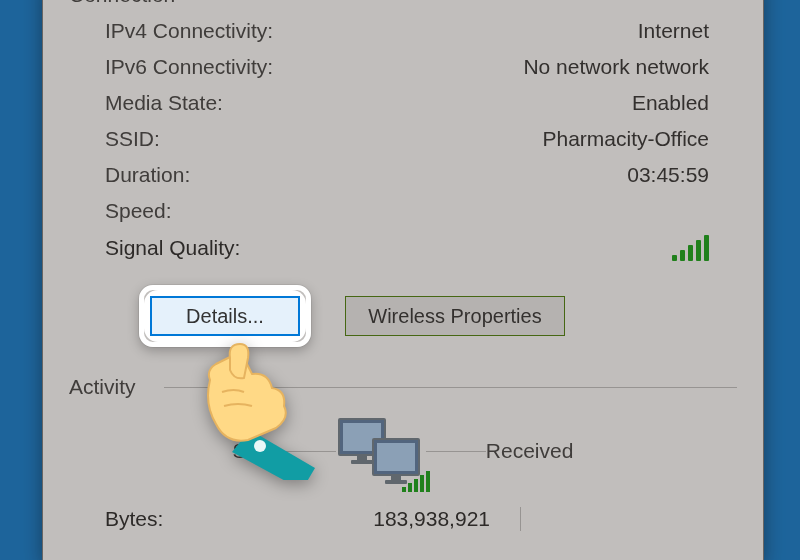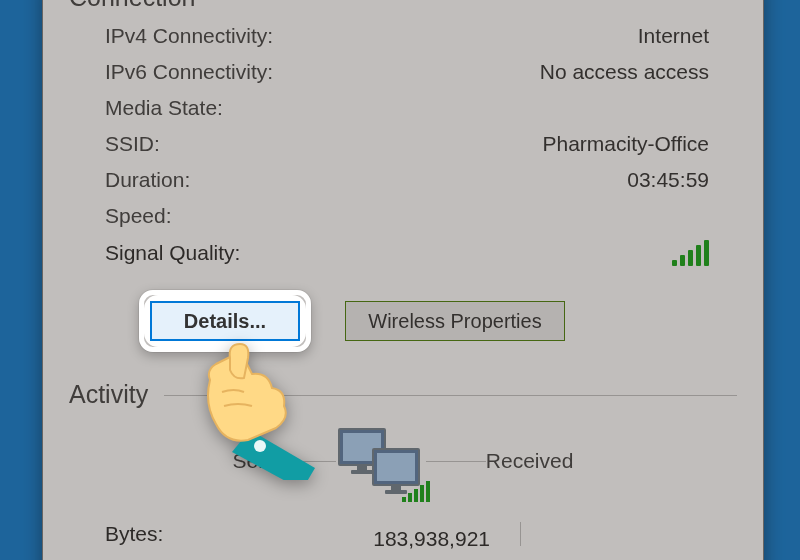--- a/index.html
+++ b/index.html
@@ -15,21 +15,21 @@
     width:720px;
     background:#f0f0f0;
     border:1px solid #7a7a7a;
     box-shadow:0 4px 18px rgba(0,0,0,0.4);
     padding:0 0 30px 0;
     font-size:21px;
     color:#2b2b2b;
   }
   .section{padding:0 26px;}
   .section-title{
-    font-size:25px;
+    font-size:21px;
     color:#444;
     padding-top:2px;
     padding-bottom:2px;
     position:relative;
   }
   .hr-line{
     position:absolute;
     left:190px; 
     right:0;
     top:50%;
@@ -67,21 +67,20 @@
     font:inherit;
     font-size:20px;
     color:#333;
     cursor:pointer;
     padding:0 14px;
   }
   button.win.focused{
     border:2px solid #0078d7;
     background:#e5f1fb;
     padding:0 13px;
-    font-weight:bold;
   }
   
   .highlight-wrap{
     position:relative;display:inline-block;
     padding:6px;
     border:5px solid #ffffff;
     border-radius:14px;
     box-shadow:0 0 0 1px rgba(0,0,0,0.06), 0 4px 12px rgba(0,0,0,0.25);
     z-index:60;
     background:transparent;
@@ -112,21 +111,21 @@
   .mini-bars span:nth-child(1){height:5px;}
   .mini-bars span:nth-child(2){height:9px;}
   .mini-bars span:nth-child(3){height:13px;}
   .mini-bars span:nth-child(4){height:17px;}
   .mini-bars span:nth-child(5){height:21px;}
   .bytes-row{
     display:flex;align-items:center;
     padding:6px 30px 0 36px;
   }
   .bytes-row .label{width:180px;}
-  .bytes-row .sent-val{width:205px;text-align:right;margin-top:10px;}
+  .bytes-row .sent-val{width:205px;text-align:right;}
   .bytes-row .divider{width:1px;height:24px;background:#b8b8b8;margin:0 30px;}
   .bytes-row .recv-val{flex:1;text-align:right;}
   
   .hand{
     position:absolute;
     left:190px; top:340px;
     width:130px;height:140px;
     z-index:70;pointer-events:none;
     filter:drop-shadow(0 4px 8px rgba(0,0,0,0.35));
   }
@@ -141,24 +140,25 @@
       <span>Connection</span>
     </div>
 
     <div class="connection-block">
       <div class="row">
         <span class="label">IPv4 Connectivity:</span>
         <span class="value">Internet</span>
       </div>
       <div class="row">
         <span class="label">IPv6 Connectivity:</span>
-        <span class="value">No access access</span>
+        <span class="value">No network network</span>
       </div>
       <div class="row">
         <span class="label">Media State:</span>
+        <span class="value">Enabled</span>
       </div>
       <div class="row">
         <span class="label">SSID:</span>
         <span class="value">Pharmacity-Office</span>
       </div>
       <div class="row">
         <span class="label">Duration:</span>
         <span class="value">03:45:59</span>
       </div>
       <div class="row">

